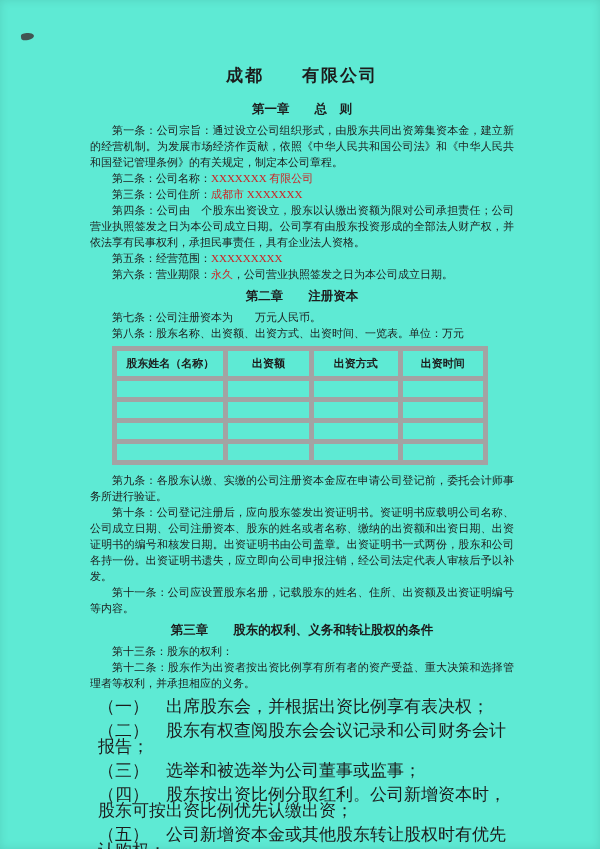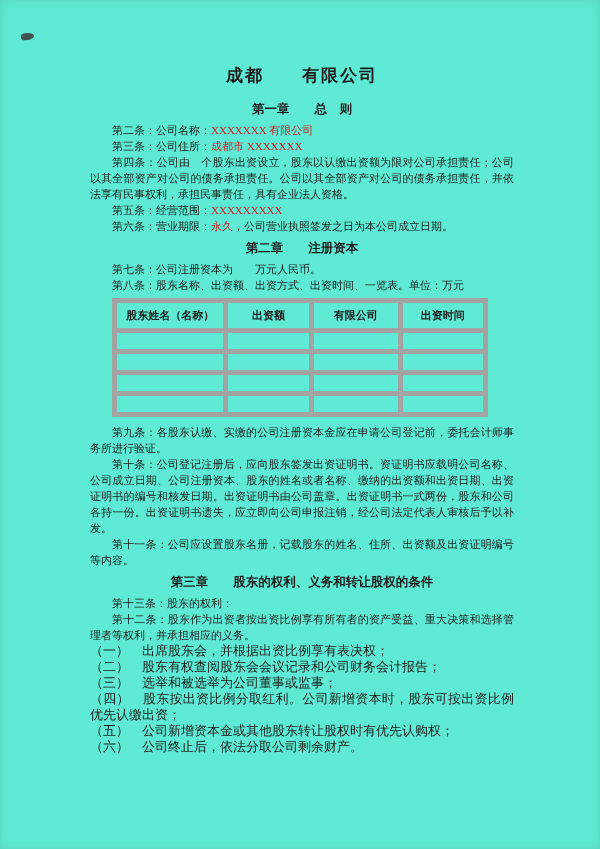--- a/index.html
+++ b/index.html
@@ -52,22 +52,22 @@
     text-align: center;
   }
   p.para {
     margin: 0;
     font-size: 11px;
     line-height: 16px;
     text-align: justify;
     text-indent: 2em;
   }
   p.list-item {
-    margin: 0;
-    font-size: 13px;
+    margin: 8px;
+    font-size: 17px;
     line-height: 16px;
     text-align: justify;
     text-indent: 0;
   }
   .red { color: #cc2424; }
   table.capital-table {
     border-collapse: collapse;
     margin: 5px 0 7px 22px;
     width: 376px;
     table-layout: fixed;
@@ -93,26 +93,27 @@
 <body>
 
 <div class="sheet">
 
   <div class="scan-smudge"></div>
 
   <h1 class="title">成都　　有限公司</h1>
 
   <h3 class="chapter">第一章　　总　则</h3>
 
+  <p class="para">第一条：公司宗旨：通过设立公司组织形式，由股东共同出资筹集资本金，建立新的经营机制。为发展市场经济作贡献，依照《中华人民共和国公司法》和《中华人民共和国登记管理条例》的有关规定，制定本公司章程。</p>
 
   <p class="para"><span>第二条：公司名称：</span><span class="red">XXXXXXX 有限公司</span></p>
 
   <p class="para"><span>第三条：公司住所：</span><span class="red">成都市 XXXXXXX</span></p>
 
-  <p class="para">第四条：公司由　个股东出资设立，股东以认缴出资额为限对公司承担责任；公司以其全部资产对公司的债务承担责任。公司以其全部资产对公司的债务承担责任，并依法享有民事权利，承担民事责任，具有企业法人资格。</p>
+  <p class="para">第四条：公司由　个股东出资设立，股东以认缴出资额为限对公司承担责任；公司营业执照签发之日为本公司成立日期。公司享有由股东投资形成的全部法人财产权，并依法享有民事权利，承担民事责任，具有企业法人资格。</p>
 
   <p class="para"><span>第五条：经营范围：</span><span class="red">XXXXXXXXX</span></p>
 
   <p class="para"><span>第六条：营业期限：</span><span class="red">永久</span><span>，公司营业执照签发之日为本公司成立日期。</span></p>
 
   <h3 class="chapter">第二章　　注册资本</h3>
 
   <p class="para">第七条：公司注册资本为　　万元人民币。</p>
   <p class="para">第八条：股东名称、出资额、出资方式、出资时间、一览表。单位：万元</p>
 
@@ -120,21 +121,21 @@
     <colgroup>
       <col class="col-name">
         <col class="col-amount">
         <col class="col-method">
         <col class="col-time">
     </colgroup>
     <thead>
       <tr>
         <th>股东姓名（名称）</th>
         <th>出资额</th>
-        <th>有限公司</th>
+        <th>出资方式</th>
         <th>出资时间</th>
       </tr>
     </thead>
     <tbody>
       <tr>
         <td></td>
           <td></td>
           <td></td>
           <td></td>
       </tr>

